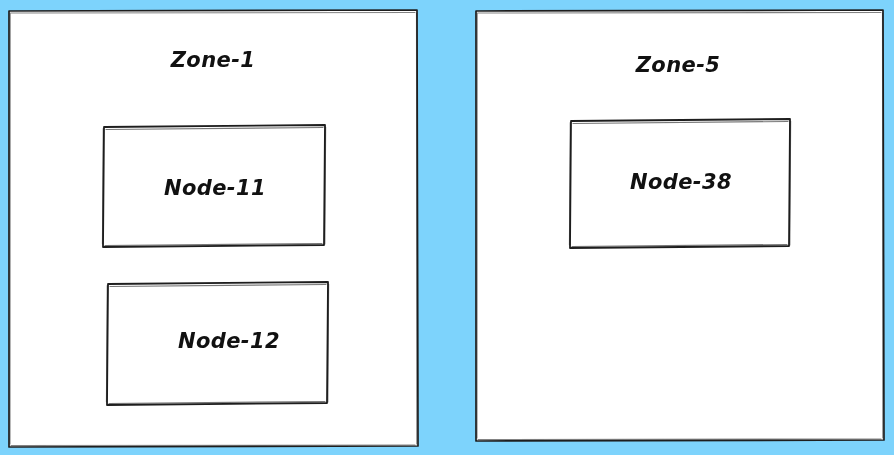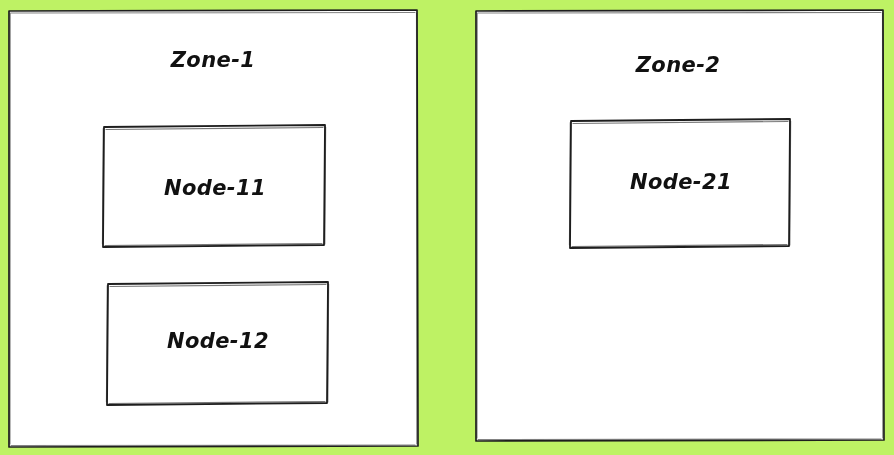--- a/index.html
+++ b/index.html
@@ -8,21 +8,21 @@
     padding: 0;
     background: #ffffff;
   }
   body {
     font-family: "DejaVu Sans", sans-serif;
   }
   #canvas {
     position: relative;
     width: 894px;
     height: 455px;
-    background: #bef264;
+    background: #7dd3fc;
     overflow: hidden;
   }
   #sketch {
     position: absolute;
     left: 0;
     top: 0;
     width: 894px;
     height: 455px;
   }
   .label {
@@ -73,19 +73,19 @@
     <g>
       <path d="M571,121 L790,119 L789,246 L570,248 Z" fill="#ffffff" stroke="#1e1e1e" stroke-width="1.8" stroke-linecap="round" stroke-linejoin="round"></path>
       <path d="M573,123.5 L788,121.5 M790.6,121 L789.8,245 M787,244.5 L572,246.5 M569.5,245 L570.3,122.5" fill="none" stroke="#1e1e1e" stroke-width="1.2" opacity="0.6" stroke-linecap="round" stroke-linejoin="round"></path>
     </g>
   </svg>
 
   <div class="label zone-label" style="left:213px; top:60px;">Zone-1</div>
 
   <div class="label node-label" style="left:215px; top:188px;">Node-11</div>
 
-  <div class="label node-label" style="left:218px; top:341px;">Node-12</div>
+  <div class="label node-label" style="left:229px; top:341px;">Node-12</div>
 
-  <div class="label zone-label" style="left:678px; top:65px;">Zone-2</div>
+  <div class="label zone-label" style="left:678px; top:65px;">Zone-5</div>
 
-  <div class="label node-label" style="left:681px; top:182px;">Node-21</div>
+  <div class="label node-label" style="left:681px; top:182px;">Node-38</div>
 
 </div>
 
 </body></html>

